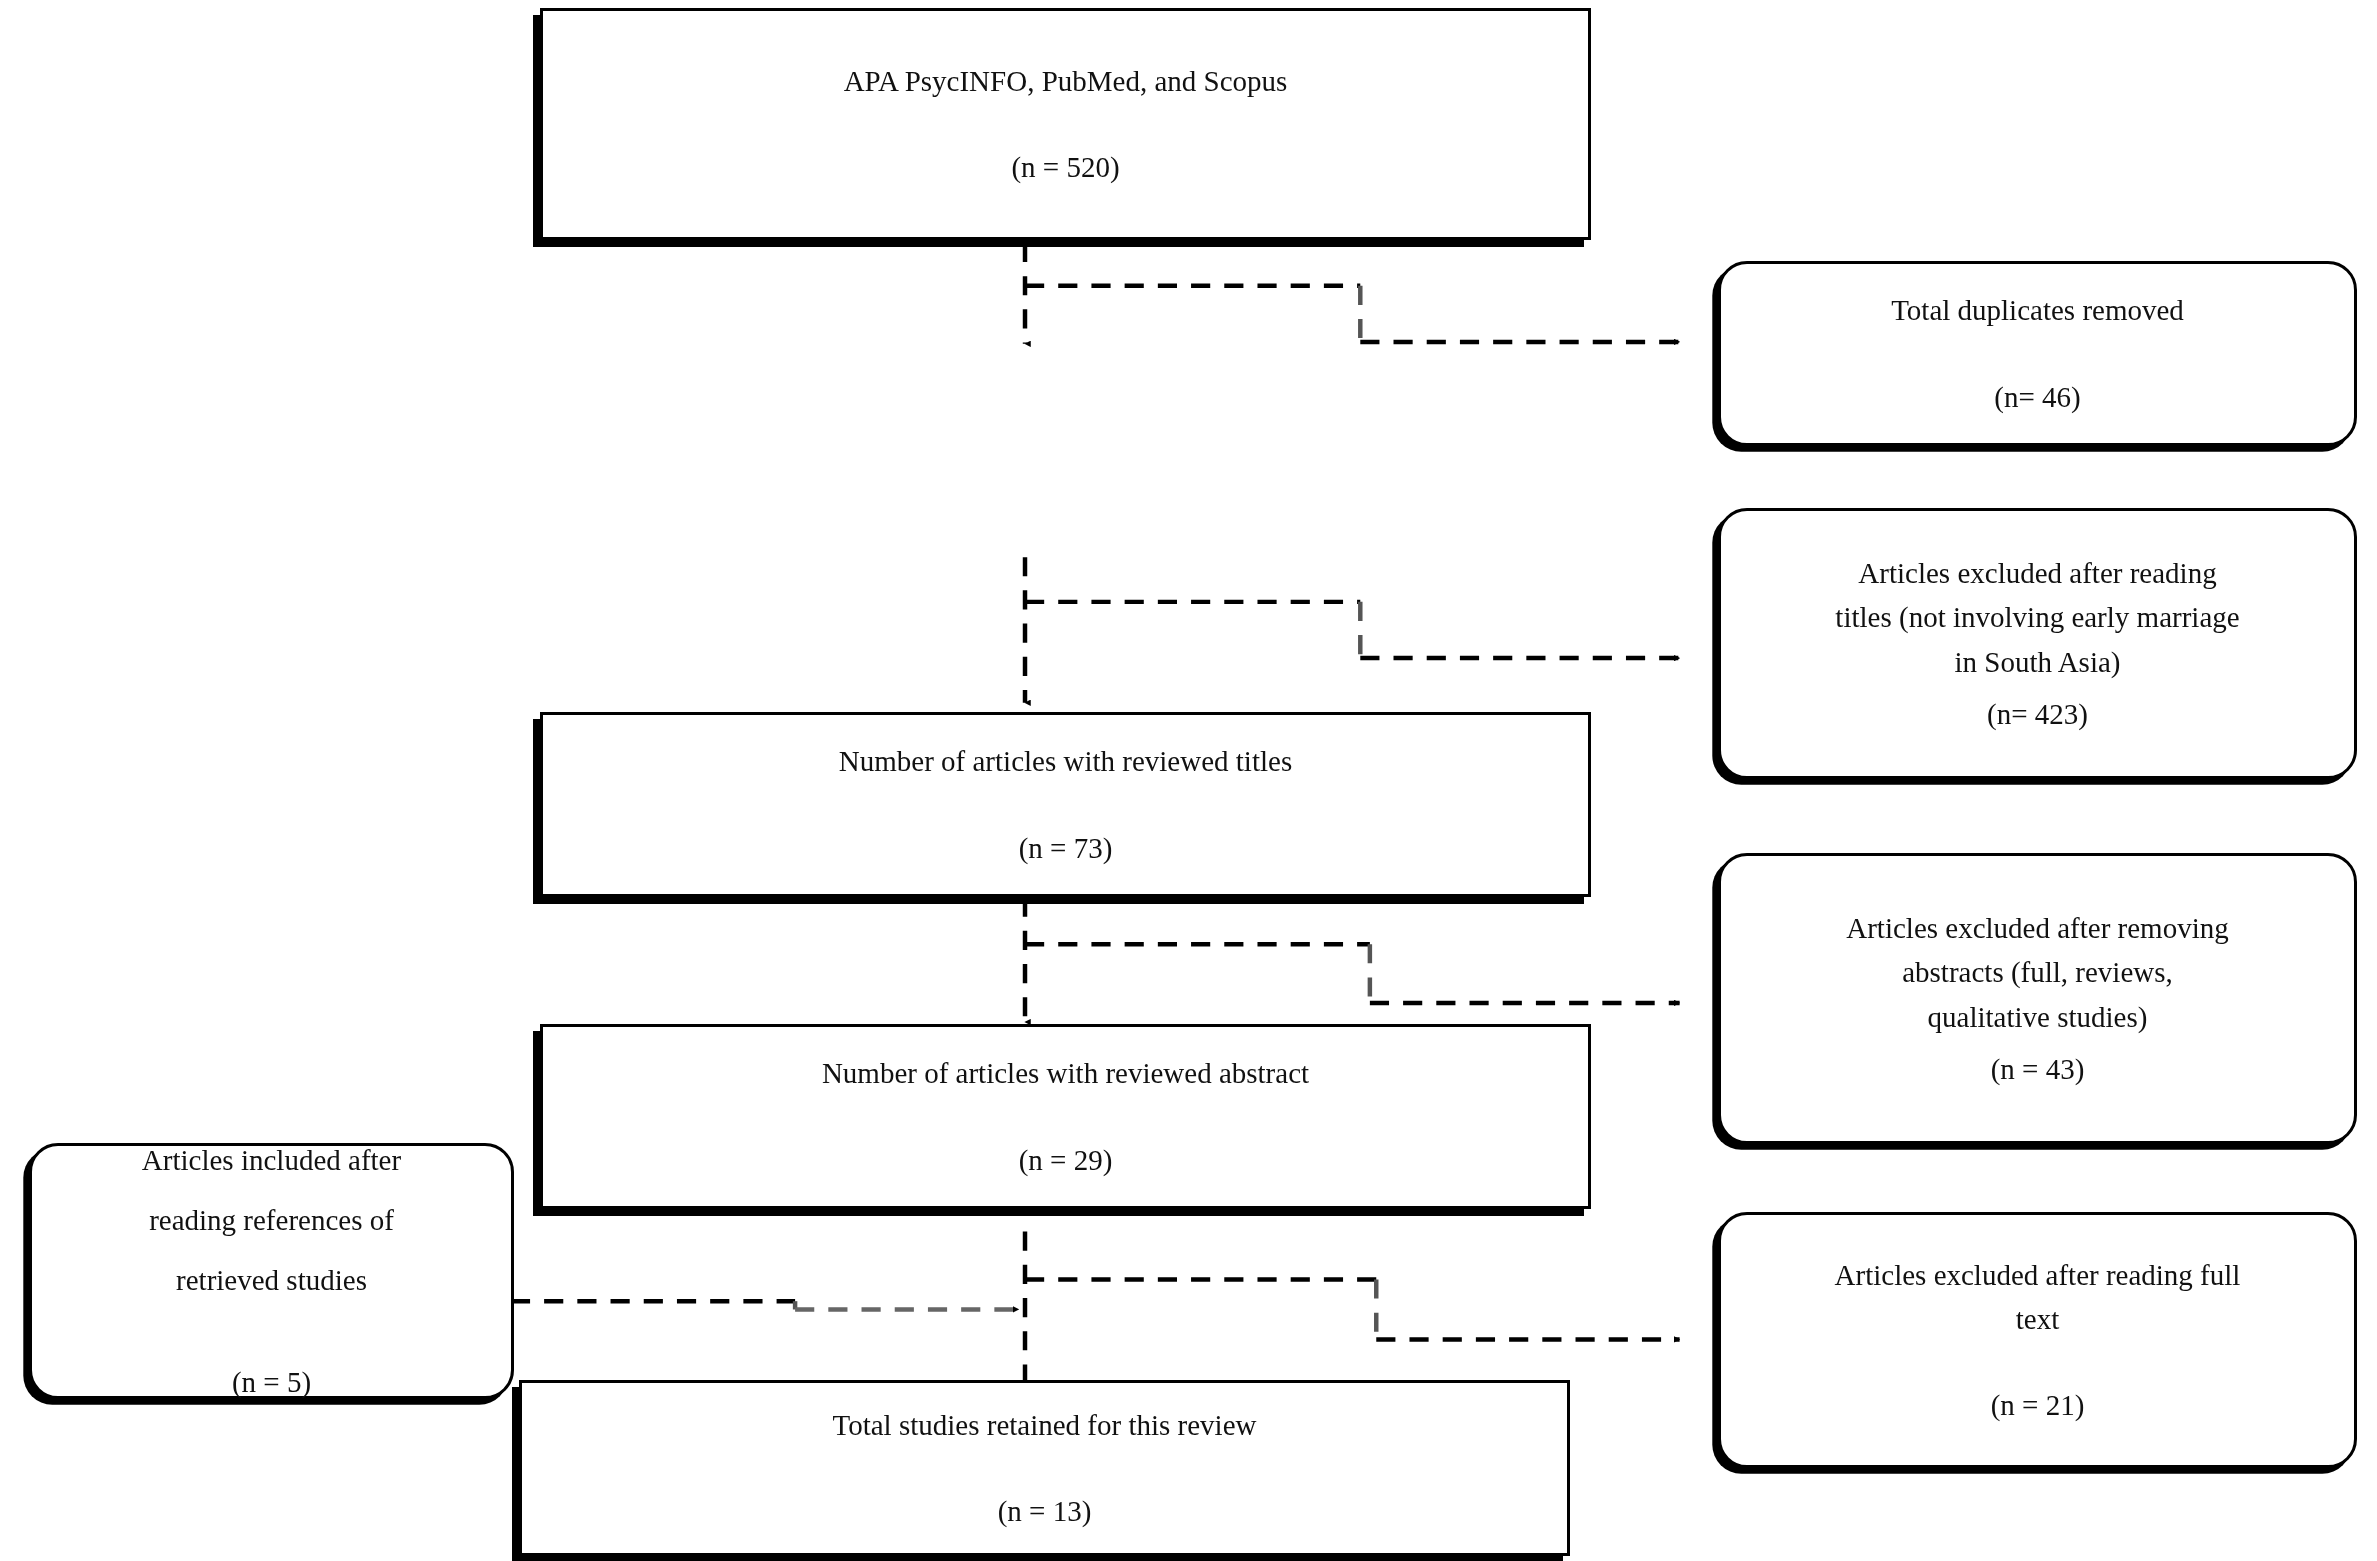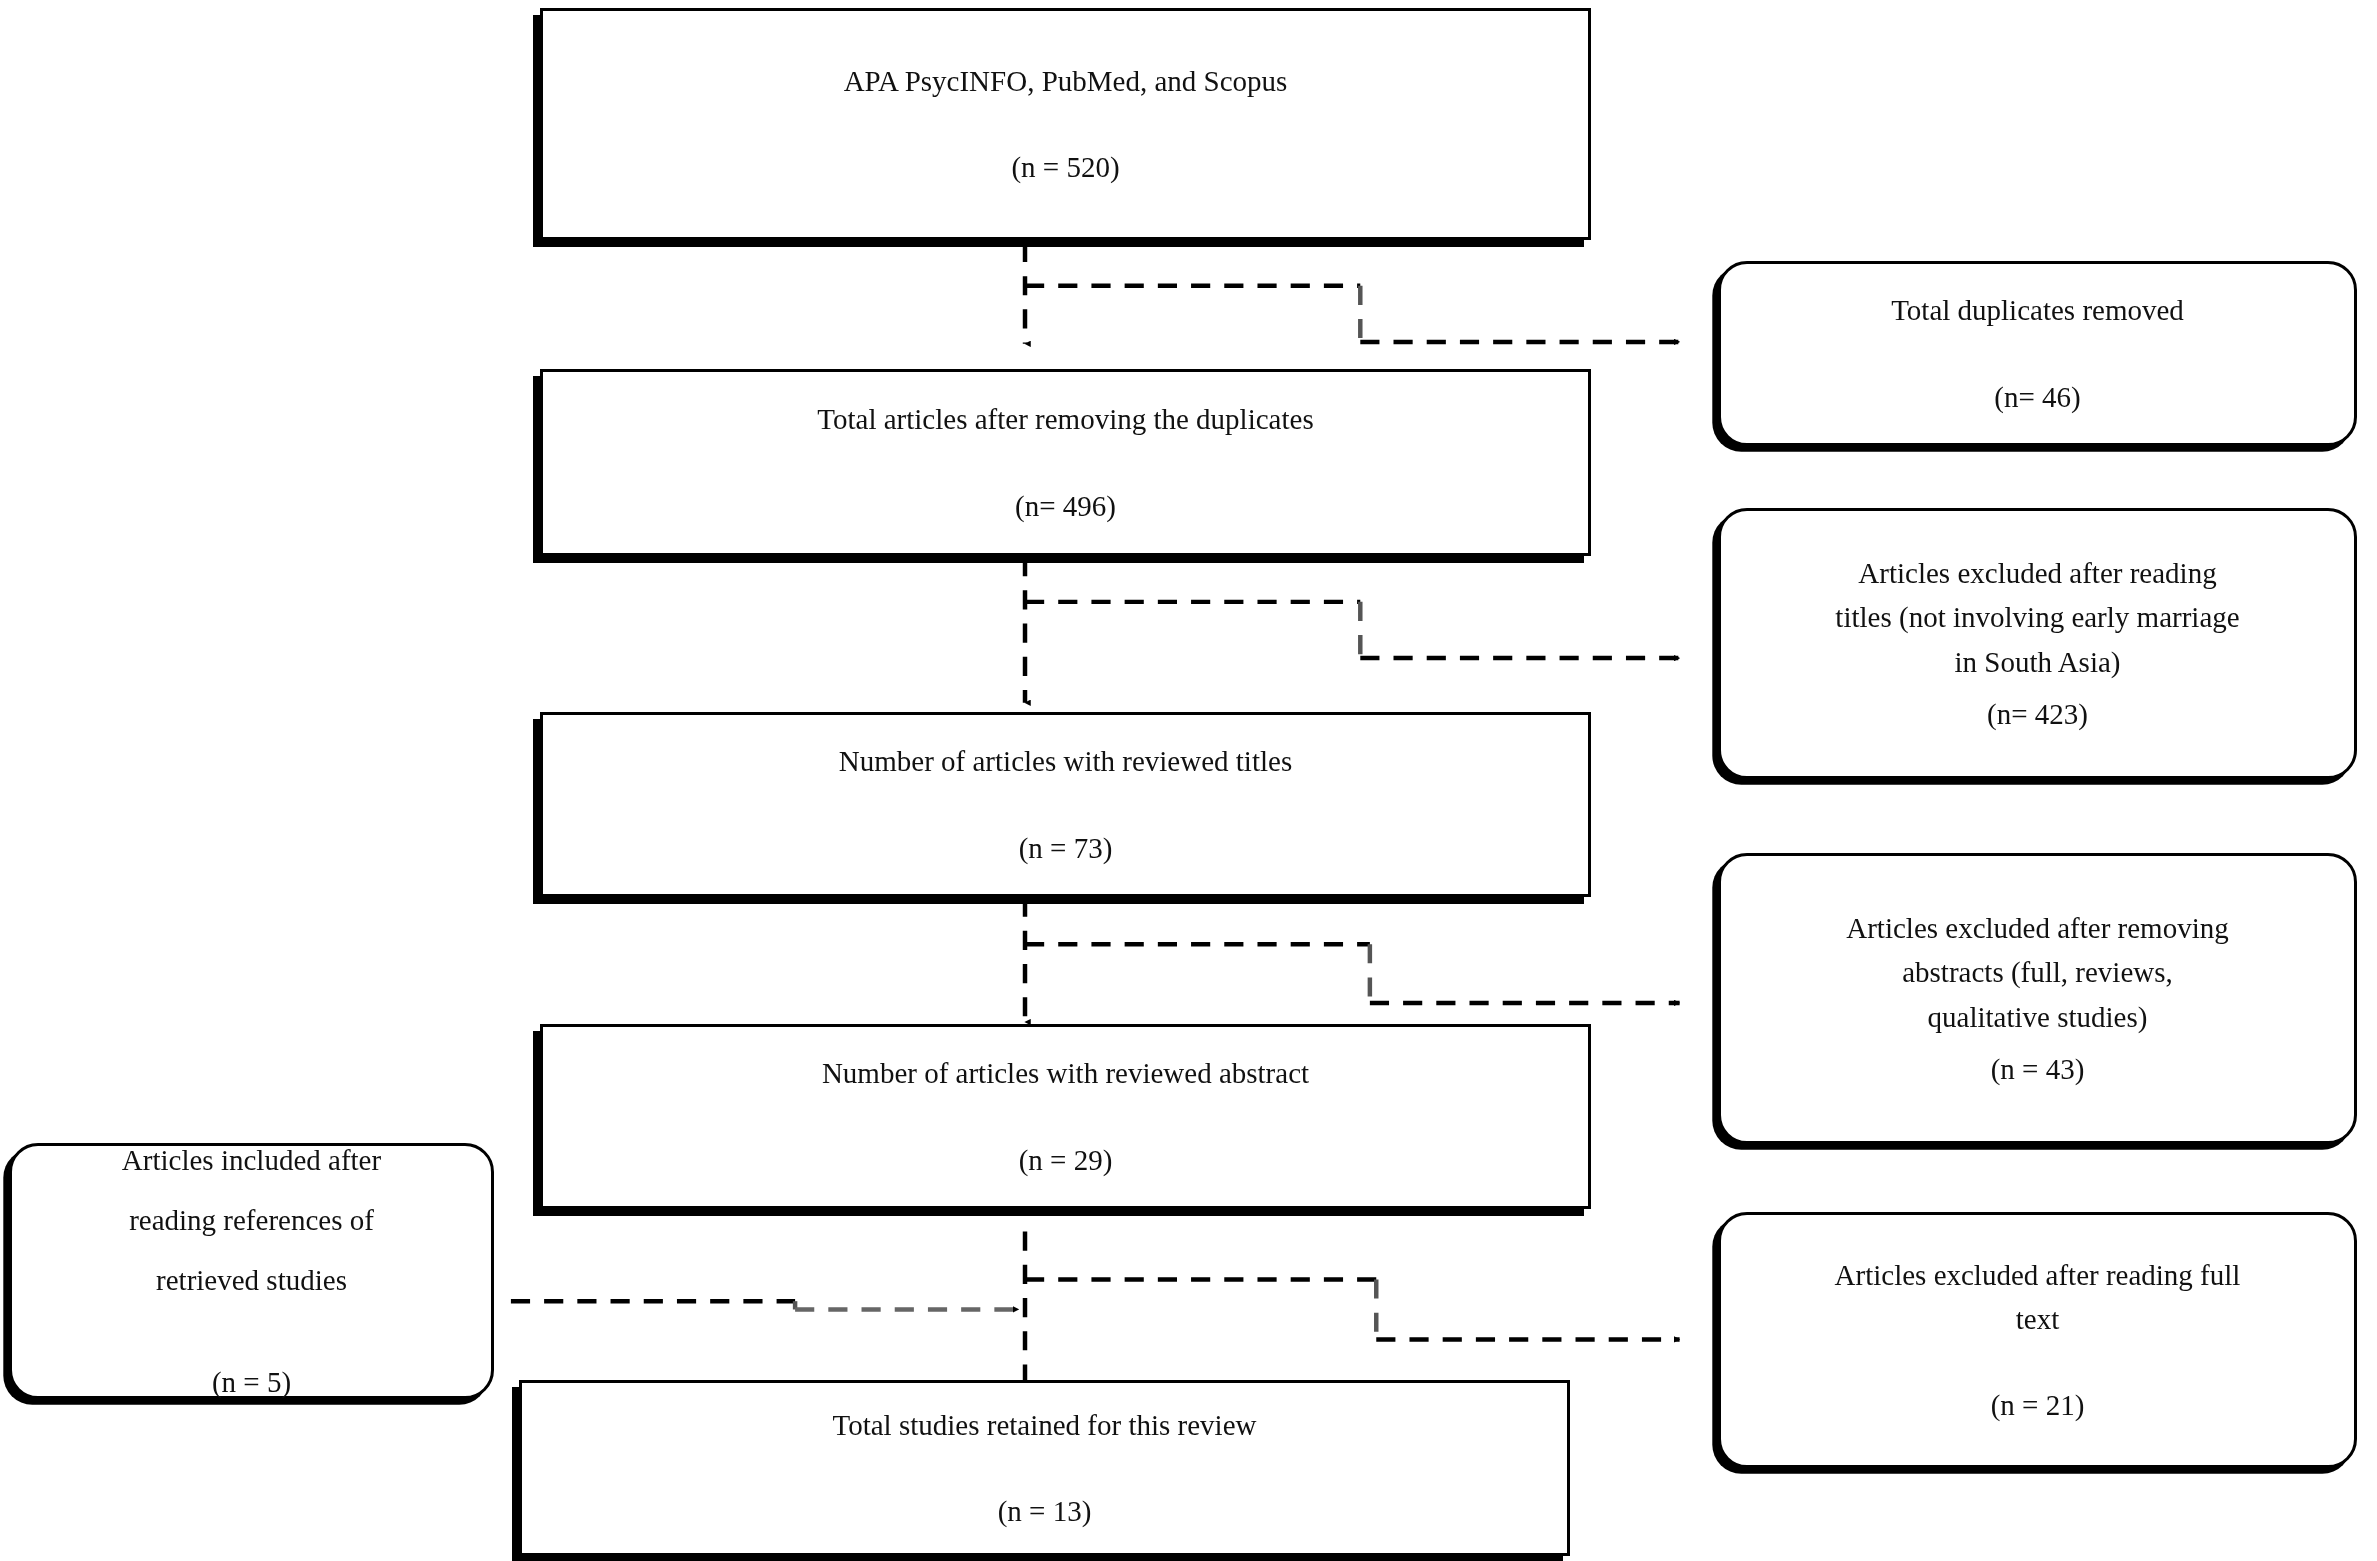--- a/index.html
+++ b/index.html
@@ -119,24 +119,20 @@
       </g>
 
     </g>
   </svg>
 
   <div class="node square" style="left:540px; top:7.7px; width:1051px; height:232px;">
     <span class="line">APA PsycINFO, PubMed, and Scopus</span>
     <span class="count">(n = 520)</span>
   </div>
 
-  <div class="node square" style="left:540px; top:369px; width:1051px; height:187px;">
-    <span class="line">Total articles after removing the duplicates</span>
-    <span class="count">(n= 496)</span>
-  </div>
 
   <div class="node square" style="left:540px; top:712px; width:1051px; height:185px;">
     <span class="line">Number of articles with reviewed titles</span>
     <span class="count">(n = 73)</span>
   </div>
 
   <div class="node square" style="left:540px; top:1024px; width:1051px; height:185px;">
     <span class="line">Number of articles with reviewed abstract</span>
     <span class="count">(n = 29)</span>
   </div>
@@ -164,21 +160,21 @@
     <span class="wrapline">qualitative studies)</span>
     <span class="count tight">(n = 43)</span>
   </div>
 
   <div class="node rounded" style="left:1718px; top:1212px; width:639px; height:256px;">
     <span class="wrapline">Articles excluded after reading full</span>
     <span class="wrapline">text</span>
     <span class="count">(n = 21)</span>
   </div>
 
-  <div class="node rounded" style="left:9px; top:1143px; width:485px; height:256px;gap:16px;">
+  <div class="node rounded" style="left:29px; top:1143px; width:485px; height:256px;gap:16px;">
     <span class="wrapline">Articles included after</span>
     <span class="wrapline">reading references of</span>
     <span class="wrapline">retrieved studies</span>
     <span class="count">(n = 5)</span>
   </div>
 
 </div>
 
 
 </body></html>

